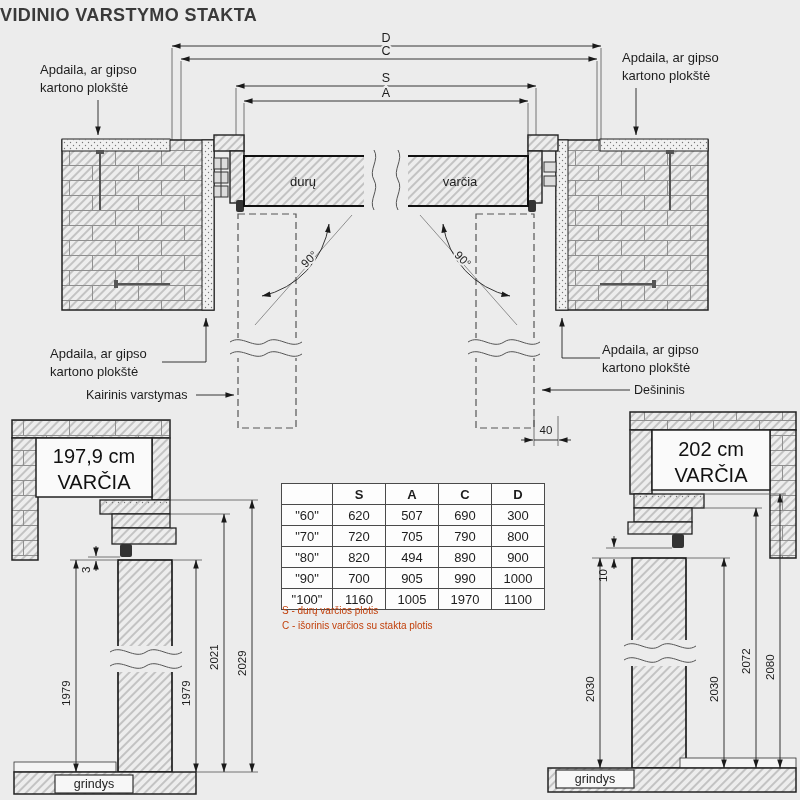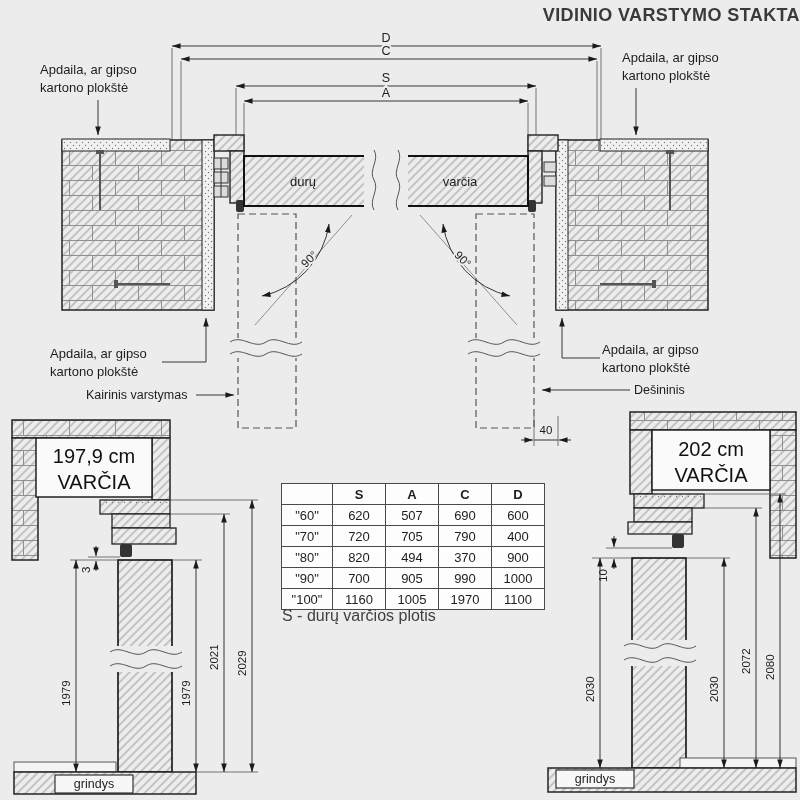--- a/index.html
+++ b/index.html
@@ -1,18 +1,18 @@
 <!DOCTYPE html>
 <html><head>
 <meta charset="utf-8">
 <style>
   html,body { margin:0; padding:0; background:#ececec; }
   .page { position:relative; width:800px; height:800px; background:#ececec; overflow:hidden;
           font-family:"Liberation Sans","DejaVu Sans",sans-serif; color:#1d1d1d; }
-  .title { position:absolute; top:5px; left:0; width:100%; text-align:right;
+  .title { position:absolute; top:5px; left:0; width:100%; text-align:left;
            font-size:18px; font-weight:bold; color:#3a3a3a; letter-spacing:0.4px; }
   svg.layer { position:absolute; top:0; left:0; }
 
   
   .ol   { fill:none; stroke:#222; stroke-width:1.5; }
   .ex   { stroke:#555; stroke-width:0.8; fill:none; }
   .dm   { stroke:#222; stroke-width:0.9; fill:none; }
   .dash { stroke:#555; stroke-width:1.2; fill:none; stroke-dasharray:7 4; }
   .wavy { stroke:#555; stroke-width:1; fill:none; }
   .t11  { font-size:11.5px; fill:#1d1d1d; }
@@ -22,21 +22,21 @@
   .mid  { text-anchor:middle; }
   .halo { paint-order:stroke; stroke:#ececec; stroke-width:4px; }
 
   
   .table-wrap { position:absolute; left:281px; top:483px; }
   .spec-table { border-collapse:collapse; font-size:13px; background:#fdfdfd; }
   .spec-table td { border:1px solid #4a4a4a; padding:1px 6px; text-align:center; min-width:40px; height:18px; }
   .spec-table td.hdr { font-weight:bold; }
   .spec-table td.rowlabel { min-width:38px; }
 
-  .legend { position:absolute; left:282px; top:604px; font-size:16px; line-height:1.45; color:#404040; }
+  .legend { position:absolute; left:282px; top:604px; font-size:10px; line-height:1.45; color:#c2410c; }
 </style>
 </head>
 <body>
 
 <div class="page">
 
   <div class="title">VIDINIO VARSTYMO STAKTA</div>
 
   <svg class="layer" width="800" height="800" viewBox="0 0 800 800">
     <defs>
@@ -338,34 +338,34 @@
         <td class="hdr">S</td>
         <td class="hdr">A</td>
         <td class="hdr">C</td>
         <td class="hdr">D</td>
       </tr>
       <tr>
         <td class="rowlabel">"60"</td>
         <td>620</td>
         <td>507</td>
         <td>690</td>
-        <td>600</td>
+        <td>300</td>
       </tr>
       <tr>
         <td class="rowlabel">"70"</td>
         <td>720</td>
         <td>705</td>
         <td>790</td>
-        <td>400</td>
+        <td>800</td>
       </tr>
       <tr>
         <td class="rowlabel">"80"</td>
         <td>820</td>
         <td>494</td>
-        <td>370</td>
+        <td>890</td>
         <td>900</td>
       </tr>
       <tr>
         <td class="rowlabel">"90"</td>
         <td>700</td>
         <td>905</td>
         <td>990</td>
         <td>1000</td>
       </tr>
       <tr>
@@ -374,15 +374,16 @@
         <td>1005</td>
         <td>1970</td>
         <td>1100</td>
       </tr>
     </tbody>
       </table>
   </div>
 
   <div class="legend">
     <div>S -  durų varčios plotis</div>
+    <div>C - išorinis varčios su stakta plotis</div>
   </div>
 
 </div>
 
 </body></html>

